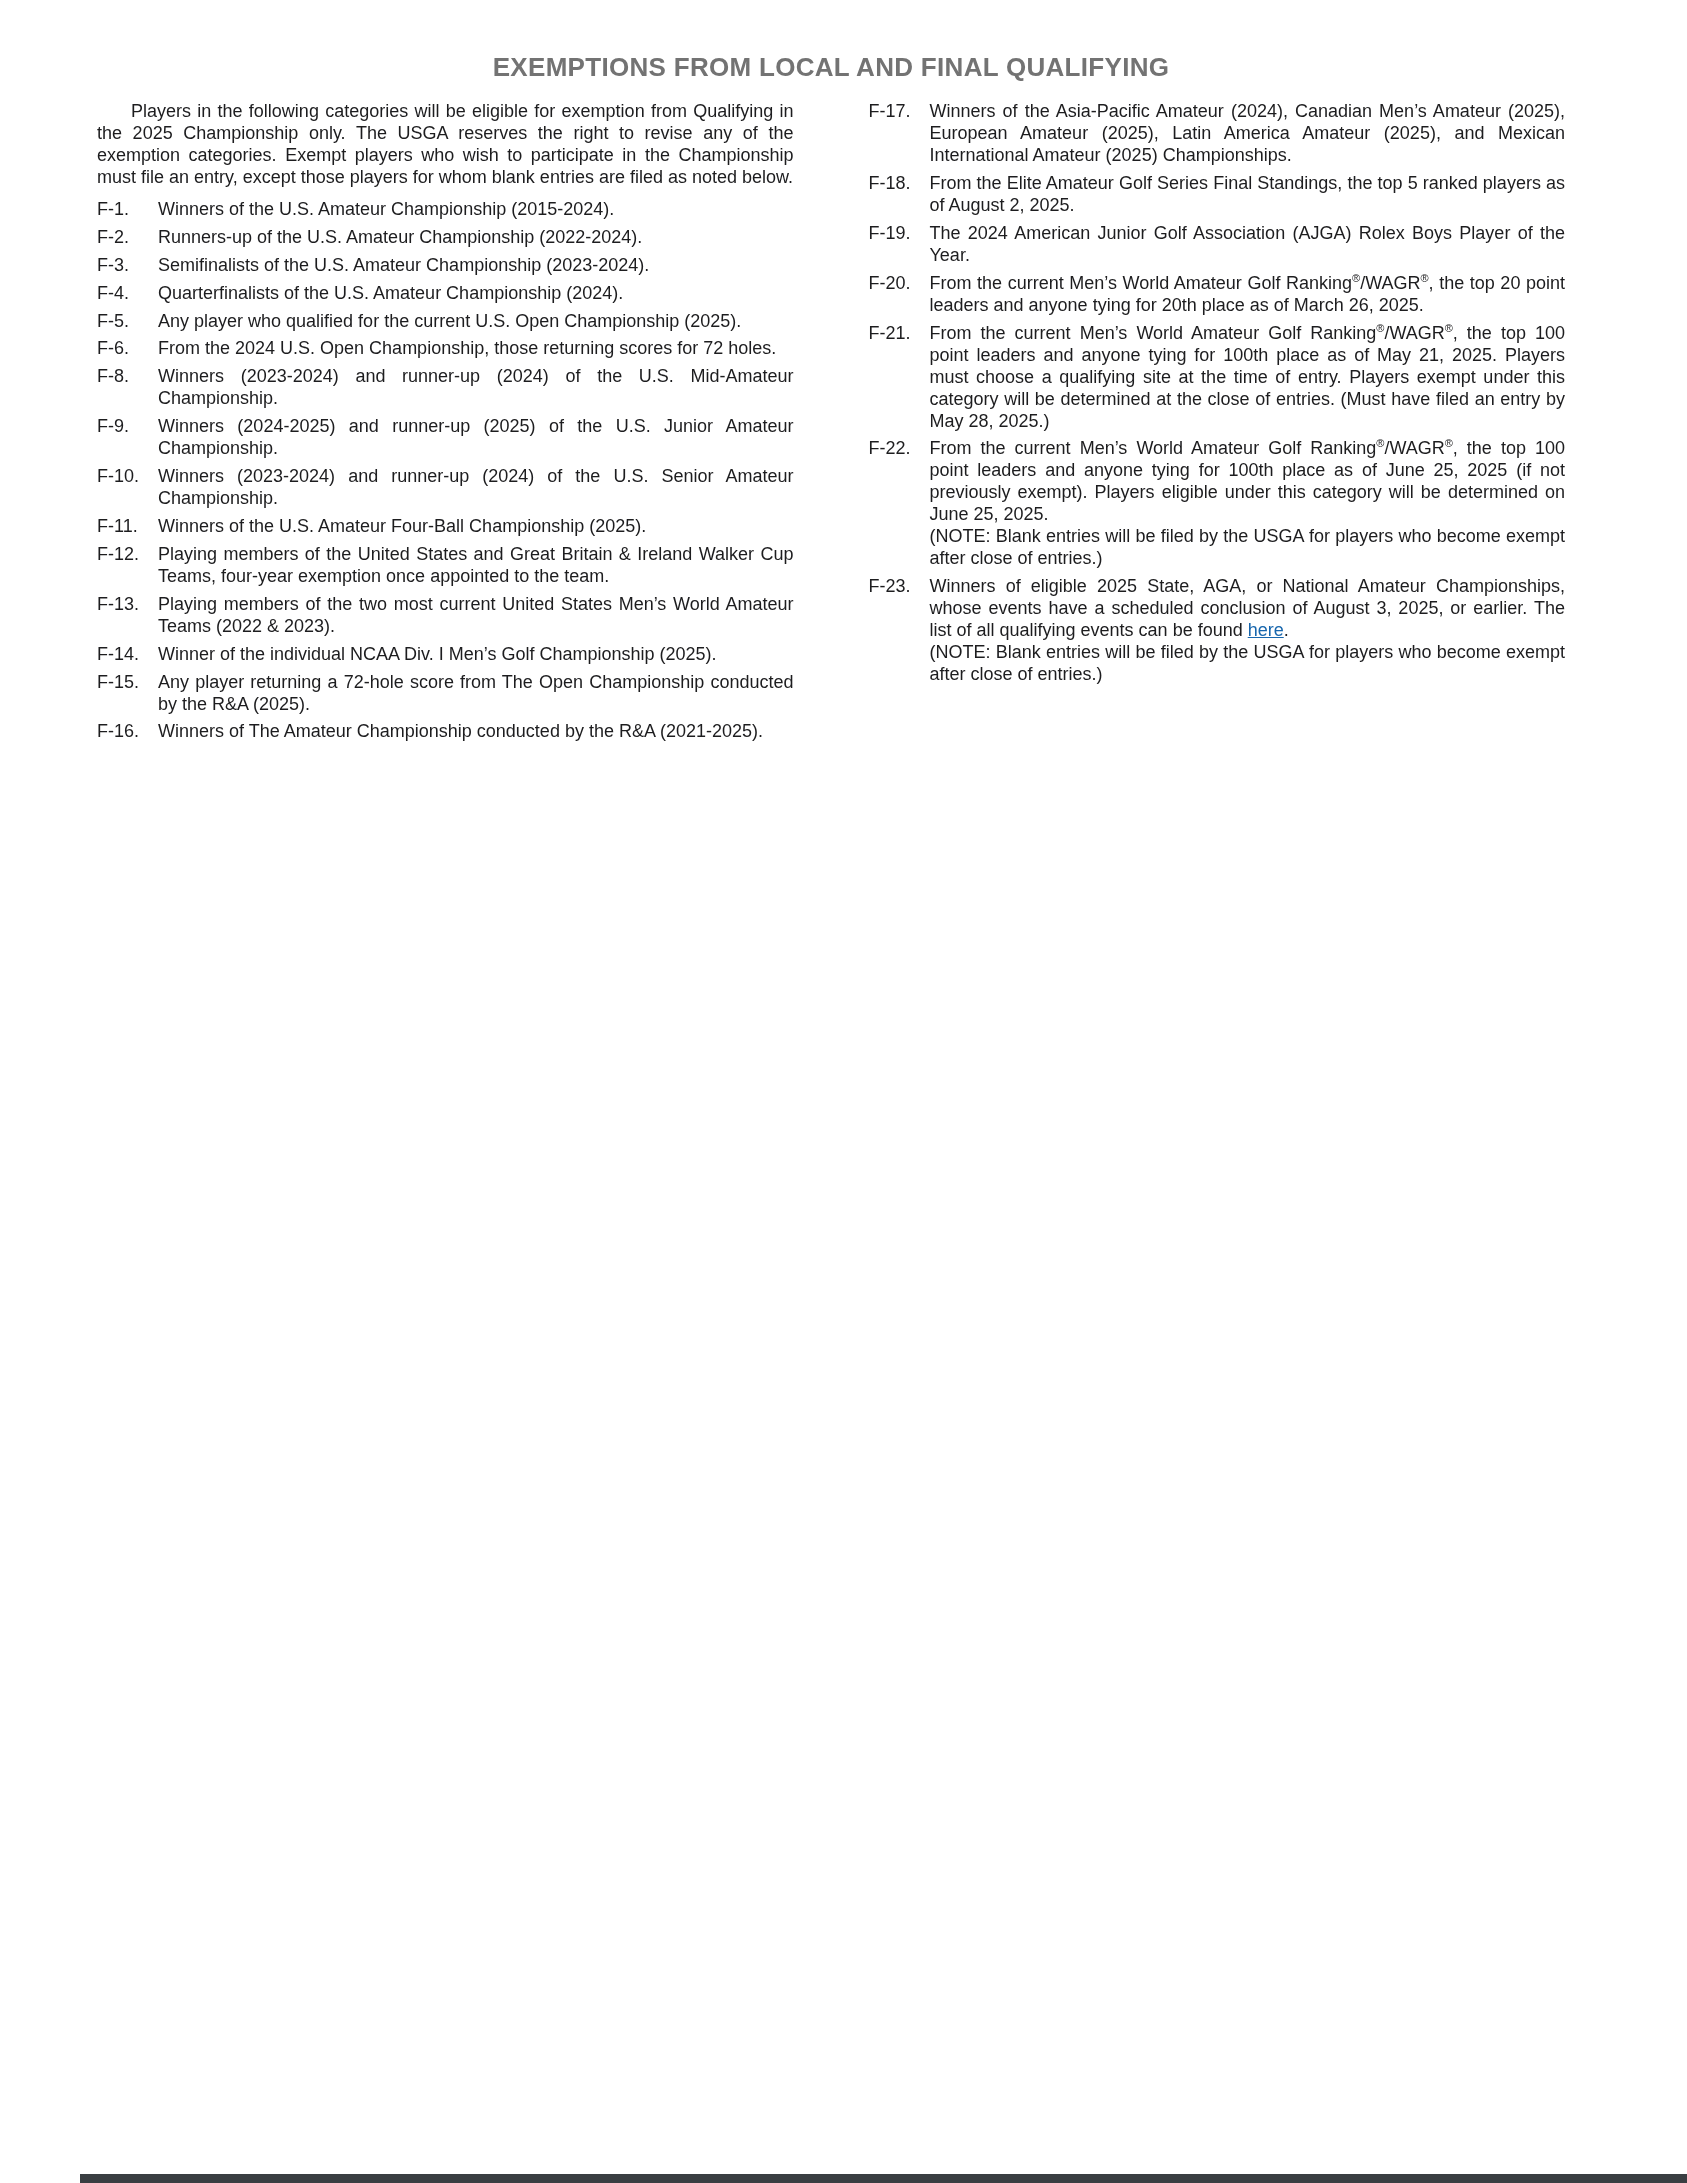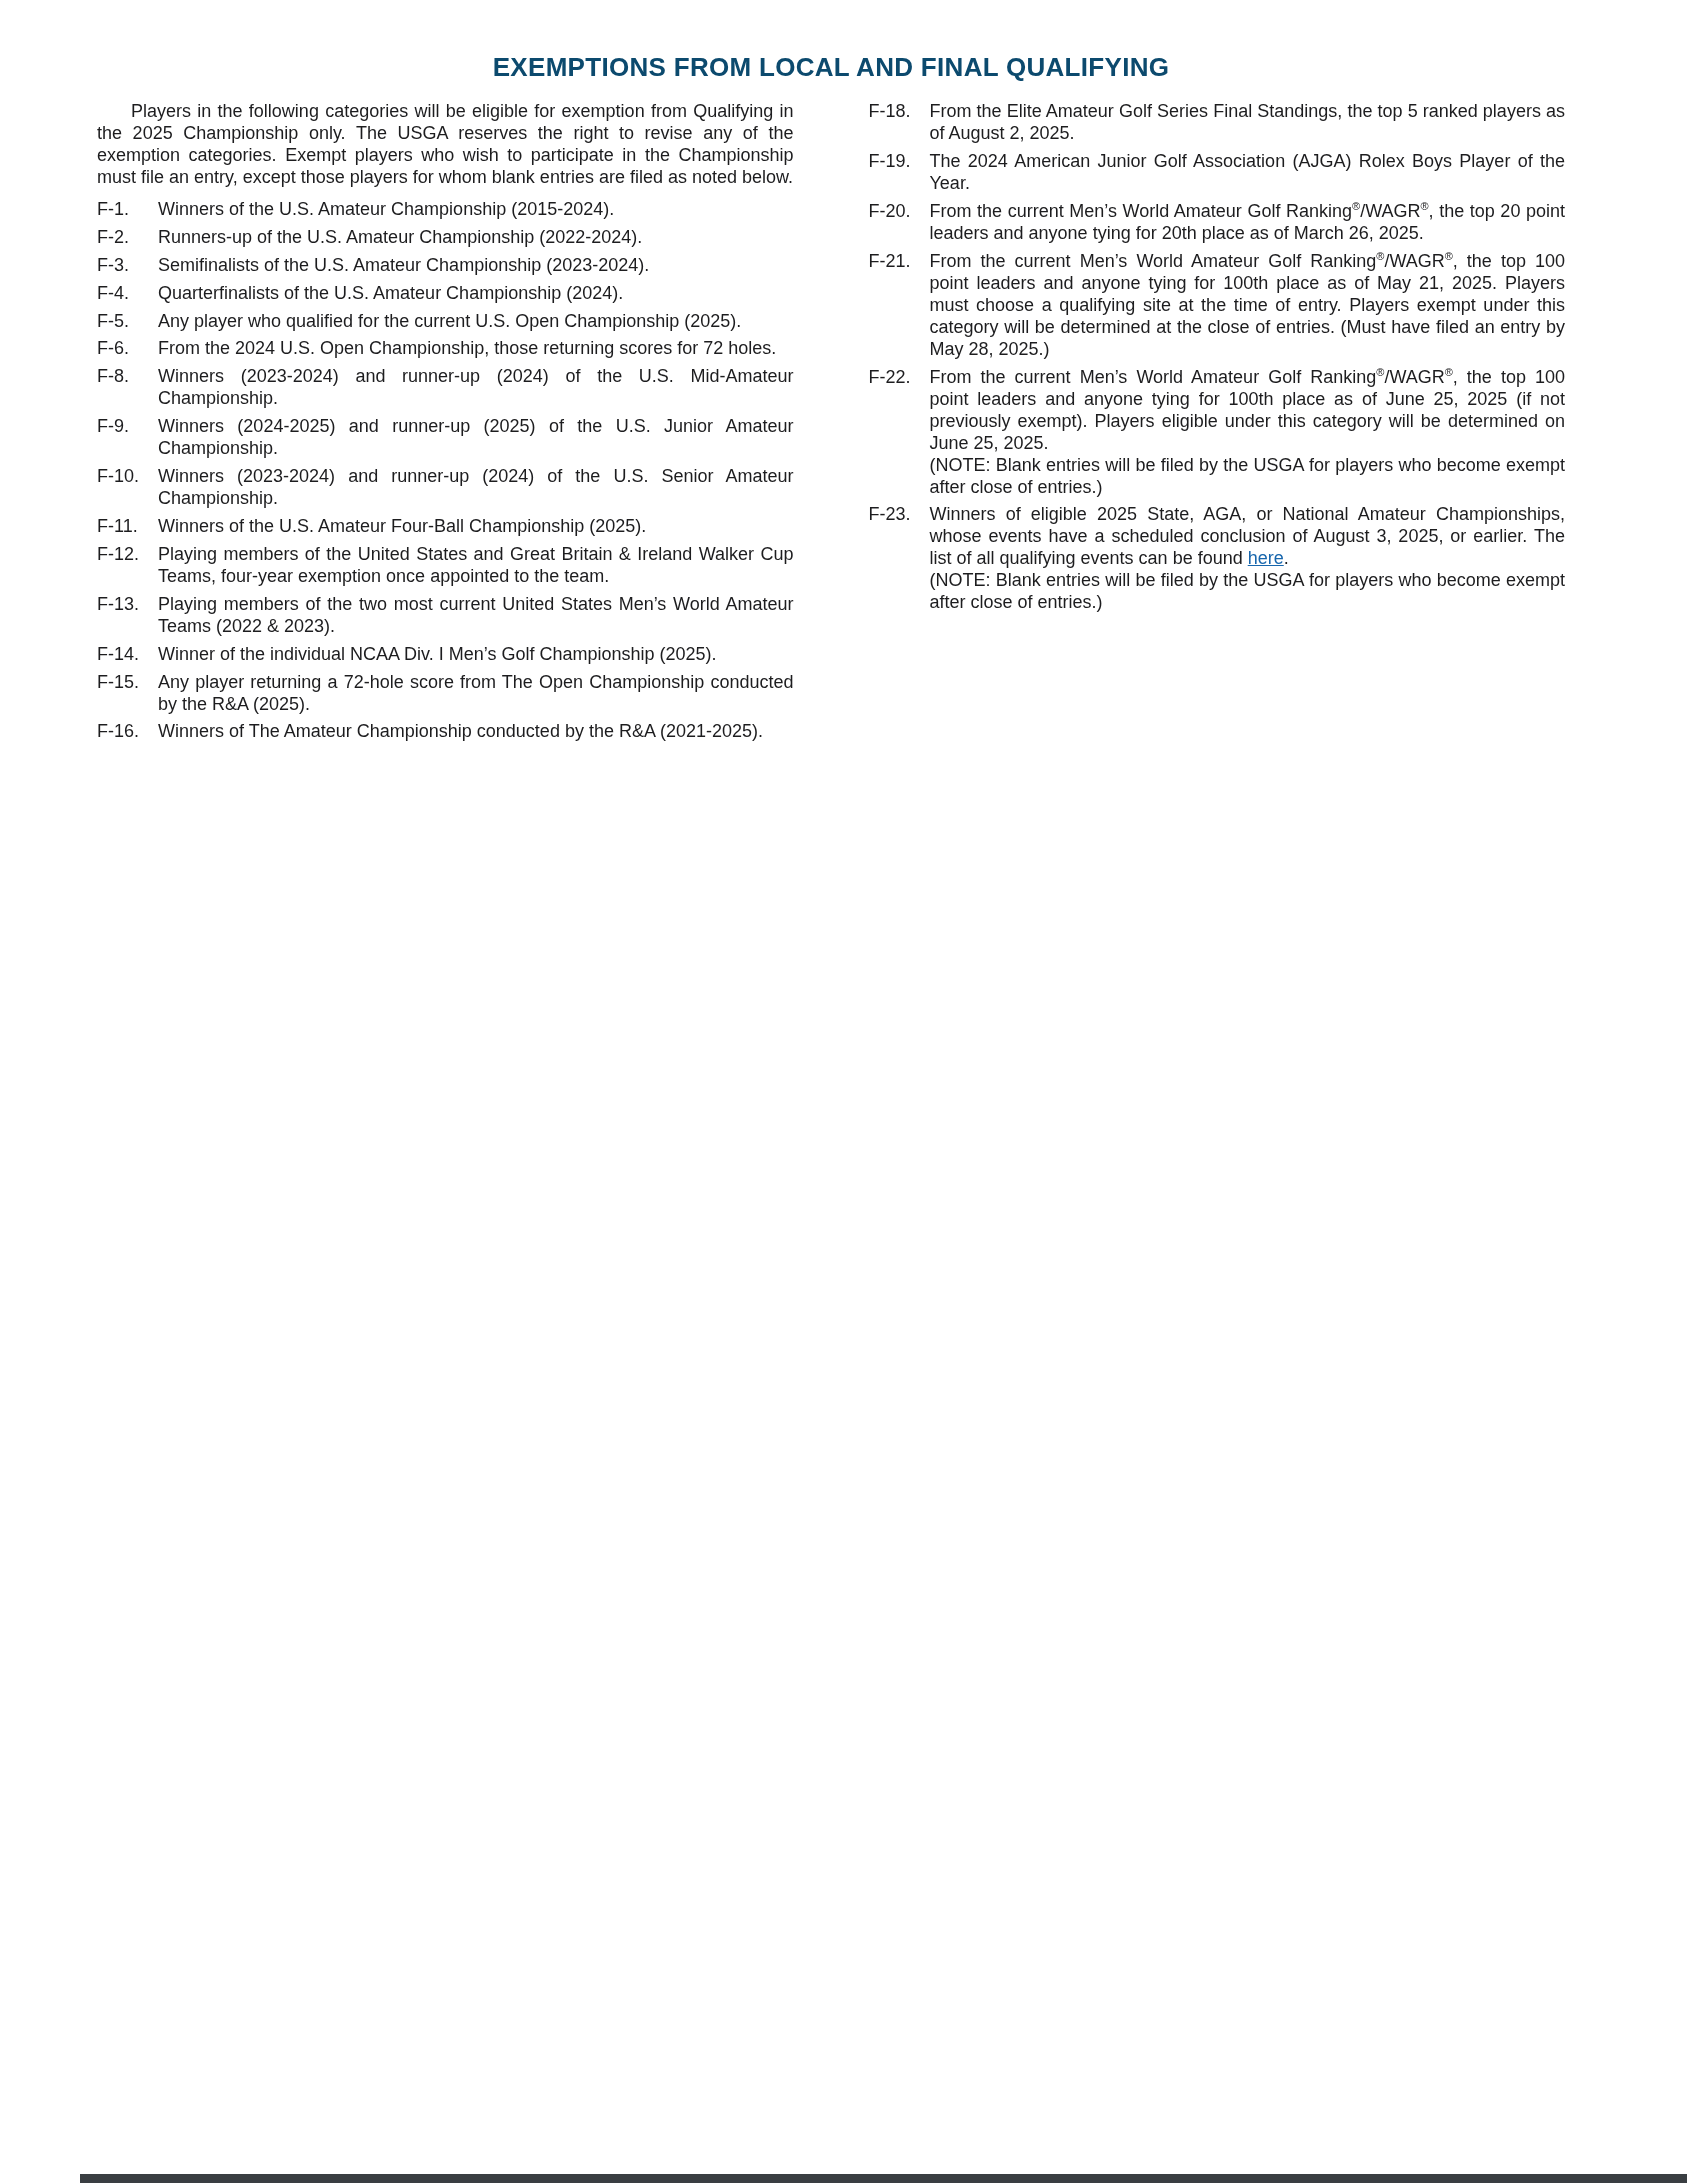--- a/index.html
+++ b/index.html
@@ -17,21 +17,21 @@
     color: #1d1d1f;
     padding: 52px 122px 0 97px;
     overflow: hidden;
   }
   .title {
     font-size: 26px;
     font-weight: bold;
     text-align: center;
     letter-spacing: 0.3px;
     margin: 0 0 17px 0;
-    color: #0c4a6e;
+    color: #737373;
   }
   .columns {
     display: flex;
     gap: 75px;
   }
   .col {
     flex: 1 1 0;
     min-width: 0;
     font-size: 18px;
     line-height: 22px;
@@ -173,20 +173,26 @@
             <div class="num">F-16.</div>
             <div class="itembody">
               <p class="para"><span>Winners of The Amateur Championship conducted by the R&amp;A (2021-2025).</span></p>
             </div>
           </div>
         </div>
     </div>
     <div class="col">
       <div class="items" id="right-items">
           <div class="item">
+            <div class="num">F-17.</div>
+            <div class="itembody">
+              <p class="para"><span>Winners of the Asia-Pacific Amateur (2024), Canadian Men’s Amateur (2025), European Amateur (2025), Latin America Amateur (2025), and Mexican International Amateur (2025) Championships.</span></p>
+            </div>
+          </div>
+          <div class="item">
             <div class="num">F-18.</div>
             <div class="itembody">
               <p class="para"><span>From the Elite Amateur Golf Series Final Standings, the top 5 ranked players as of August 2, 2025.</span></p>
             </div>
           </div>
           <div class="item">
             <div class="num">F-19.</div>
             <div class="itembody">
               <p class="para"><span>The 2024 American Junior Golf Association (AJGA) Rolex Boys Player of the Year.</span></p>
             </div>

